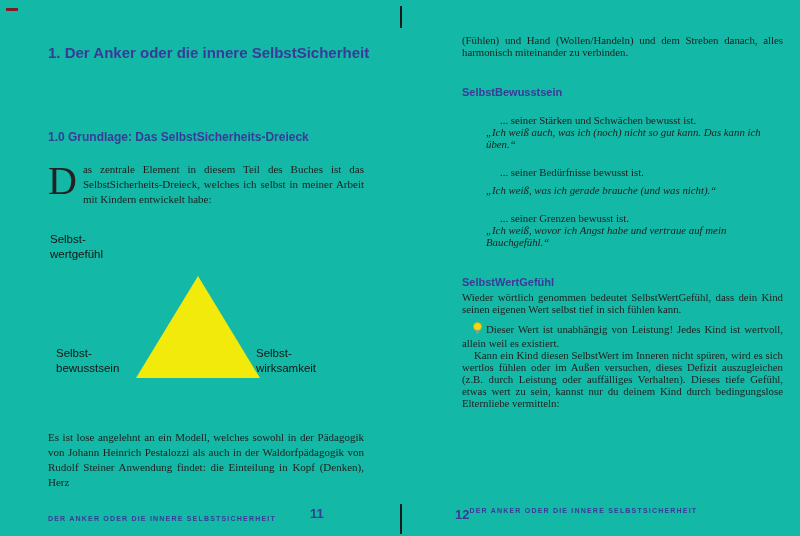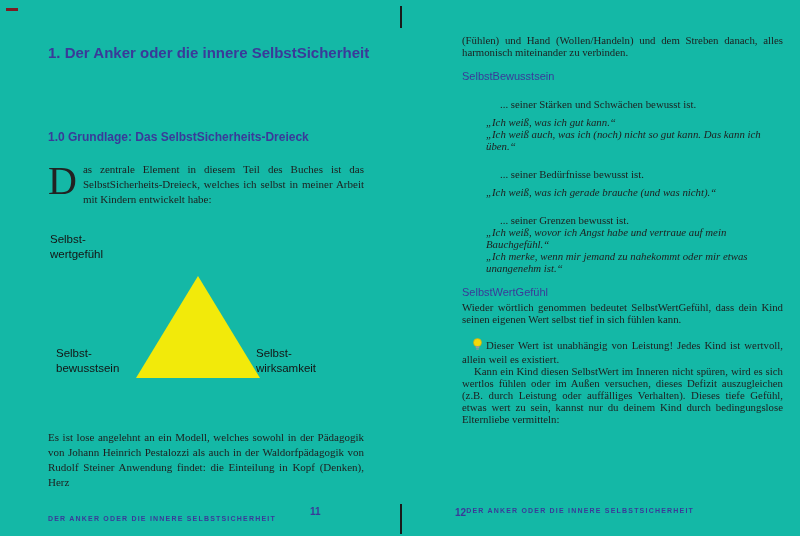--- a/index.html
+++ b/index.html
@@ -50,42 +50,42 @@
   }
 
   .footer-left { position:absolute; left:48px; top:507px; width:316px; height:14px; }
   .footer-right { position:absolute; left:455px; top:507px; width:321px; height:14px; display:flex; justify-content:flex-start; align-items:flex-start; }
   .running-head {
     font-family:"Liberation Sans", sans-serif; font-weight:bold;
     font-size:7px; letter-spacing:1.2px; color:#3a3a99;
   }
   .page-num {
     font-family:"Liberation Sans", sans-serif; font-weight:bold;
-    font-size:10px; color:#3a3a99;
+    font-size:13px; color:#3a3a99;
   }
   .footer-left .page-num { position:absolute; left:262px; top:-1px; }
 
   
   .right-col {
     position:absolute; left:462px; top:34px; width:321px;
     font-size:10.8px; line-height:12px; text-align:justify;
   }
   .right-col h3 {
-    font-family:"Liberation Sans", sans-serif; font-weight:normal;
+    font-family:"Liberation Sans", sans-serif; font-weight:bold;
     font-size:11px; color:#3a3a99; text-align:left;
-    margin-top:12px; margin-bottom:3px;
+    margin-top:28px; margin-bottom:3px;
   }
   .right-col p.body { text-align:justify; }
   .right-col p.indented { text-indent:12px; }
   .right-col p.dots { margin-top:16px; padding-left:38px; text-align:left; }
   .right-col p.quote {
     font-style:italic; padding-left:24px; text-align:left;
   }
   .right-col p.quote.first { margin-top:6px; }
-  .right-col p.tip { margin-top:13px; text-align:justify; }
+  .right-col p.tip { margin-top:7px; text-align:justify; }
   .bulb { display:inline-block; vertical-align:-2px; margin:0 3px 0 10px; }
 </style>
 </head>
 <body>
 
 <div class="spread">
 
   <div class="reg-mark"></div>
   <div class="gutter-mark-top"></div>
   <div class="gutter-mark-bottom"></div>
@@ -116,29 +116,27 @@
     </div>
   </div>
 
   <div>
     <div class="right-col">
       <p class="body">(Fühlen) und Hand (Wollen/Handeln) und dem Streben danach, alles harmonisch miteinander zu verbinden.</p>
 
       <h3>SelbstBewusstsein</h3>
 
       <p class="dots">... seiner Stärken und Schwächen bewusst ist.</p>
-      <p class="quote first">„Ich weiß, was ich gut kann.“</p>
       <p class="quote">„Ich weiß auch, was ich (noch) nicht so gut kann. Das kann ich üben.“</p>
 
       <p class="dots">... seiner Bedürfnisse bewusst ist.</p>
       <p class="quote first">„Ich weiß, was ich gerade brauche (und was nicht).“</p>
 
       <p class="dots">... seiner Grenzen bewusst ist.</p>
       <p class="quote">„Ich weiß, wovor ich Angst habe und vertraue auf mein Bauchgefühl.“</p>
-      <p class="quote">„Ich merke, wenn mir jemand zu nahekommt oder mir etwas unangenehm ist.“</p>
 
       <h3>SelbstWertGefühl</h3>
       <p class="body">Wieder wörtlich genommen bedeutet SelbstWertGefühl, dass dein Kind seinen eigenen Wert selbst tief in sich fühlen kann.</p>
 
       <p class="tip"><span class="bulb"><svg width="11" height="13" viewBox="0 0 11 13">
               <circle cx="5.5" cy="4.6" r="4" fill="#f5d90a" stroke="#c9a90a" stroke-width="0.6"></circle>
               <rect x="3.7" y="8.2" width="3.6" height="2" fill="#9a9a9a"></rect>
               <rect x="4.2" y="10.5" width="2.6" height="1.2" fill="#9a9a9a"></rect>
             </svg></span><span>Dieser Wert ist unabhängig von Leistung! Jedes Kind ist wertvoll, allein weil es existiert.</span></p>
 

